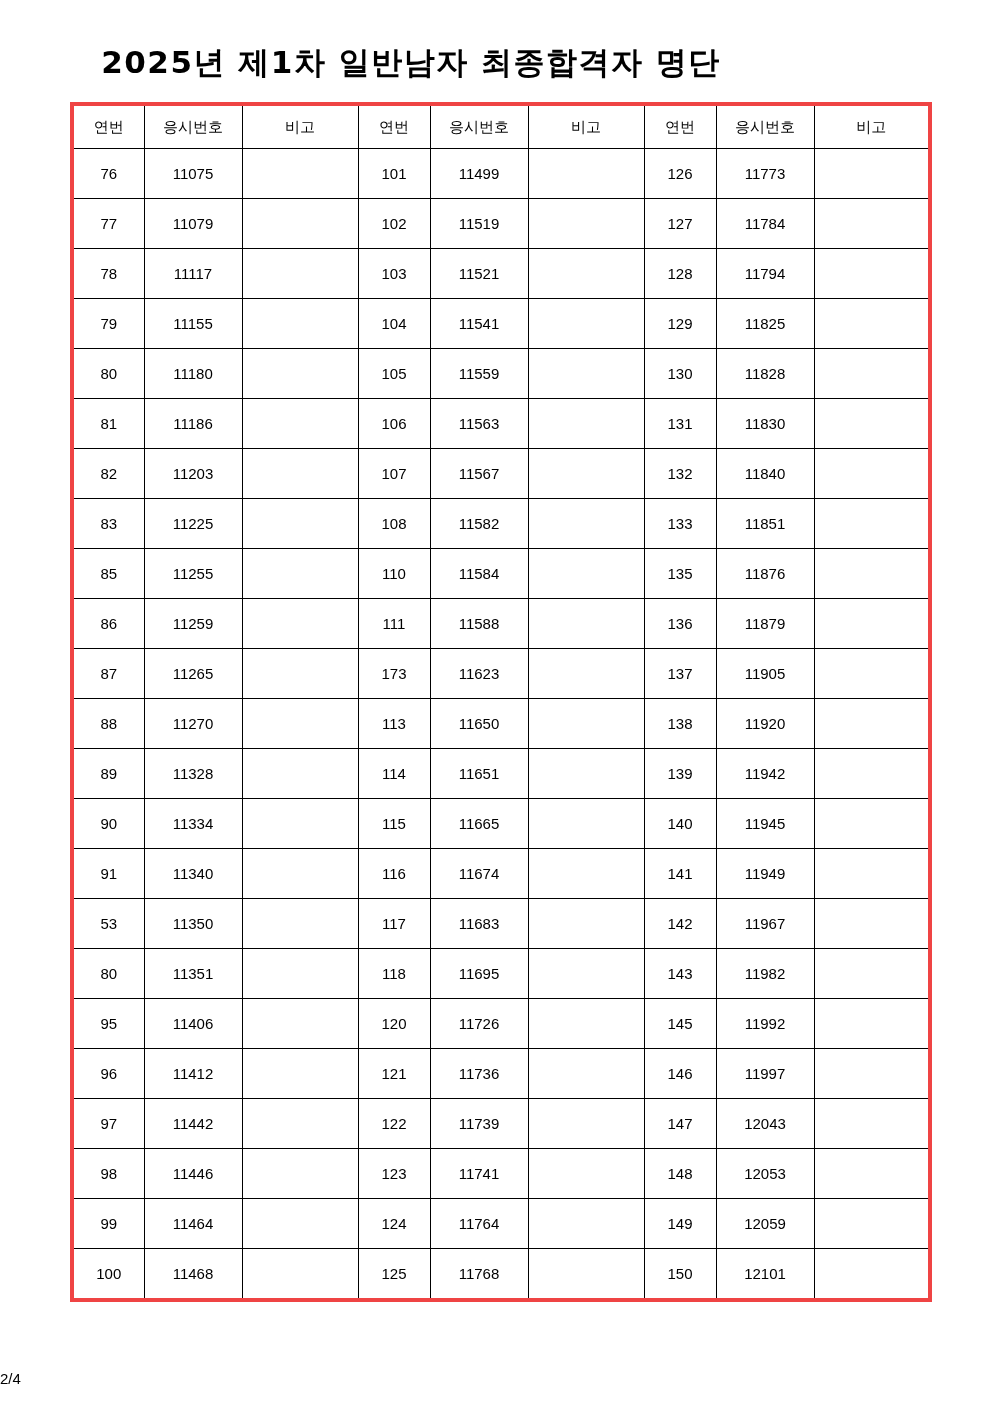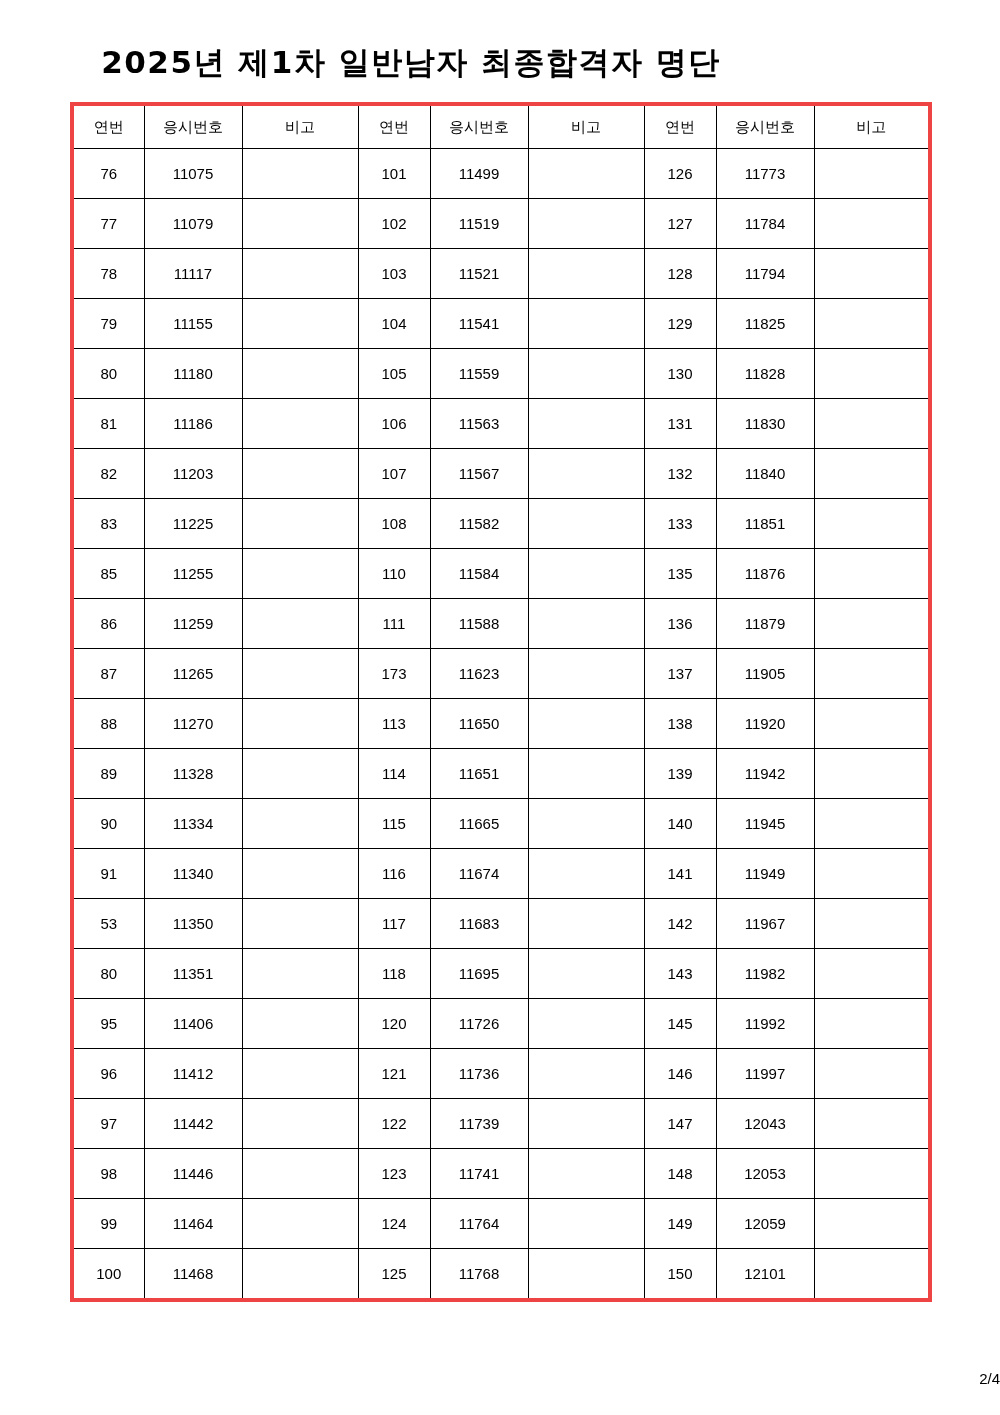--- a/index.html
+++ b/index.html
@@ -56,21 +56,21 @@
 
   td.seq, th.seq { font-size: 15px; }
   td.exam, th.exam { font-size: 15px; }
   td.note, th.note { font-size: 15px; }
 
   .page-number {
     position: absolute;
     bottom: 28px;
     left: 0;
     width: 1000px;
-    text-align: right;
+    text-align: left;
     font-size: 15px;
   }
 </style>
 </head>
 <body>
 
 <div class="page">
 
   <div class="doc-title">2025년 제1차 일반남자 최종합격자 명단</div>
 

